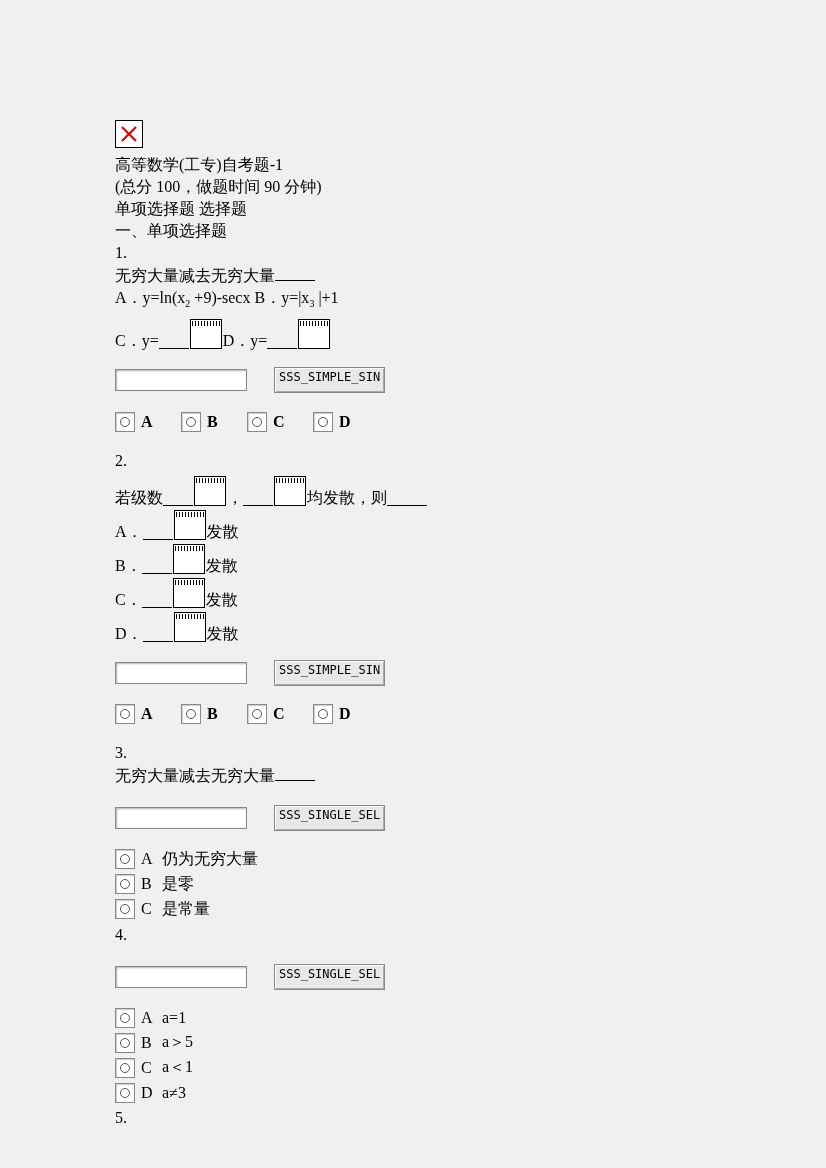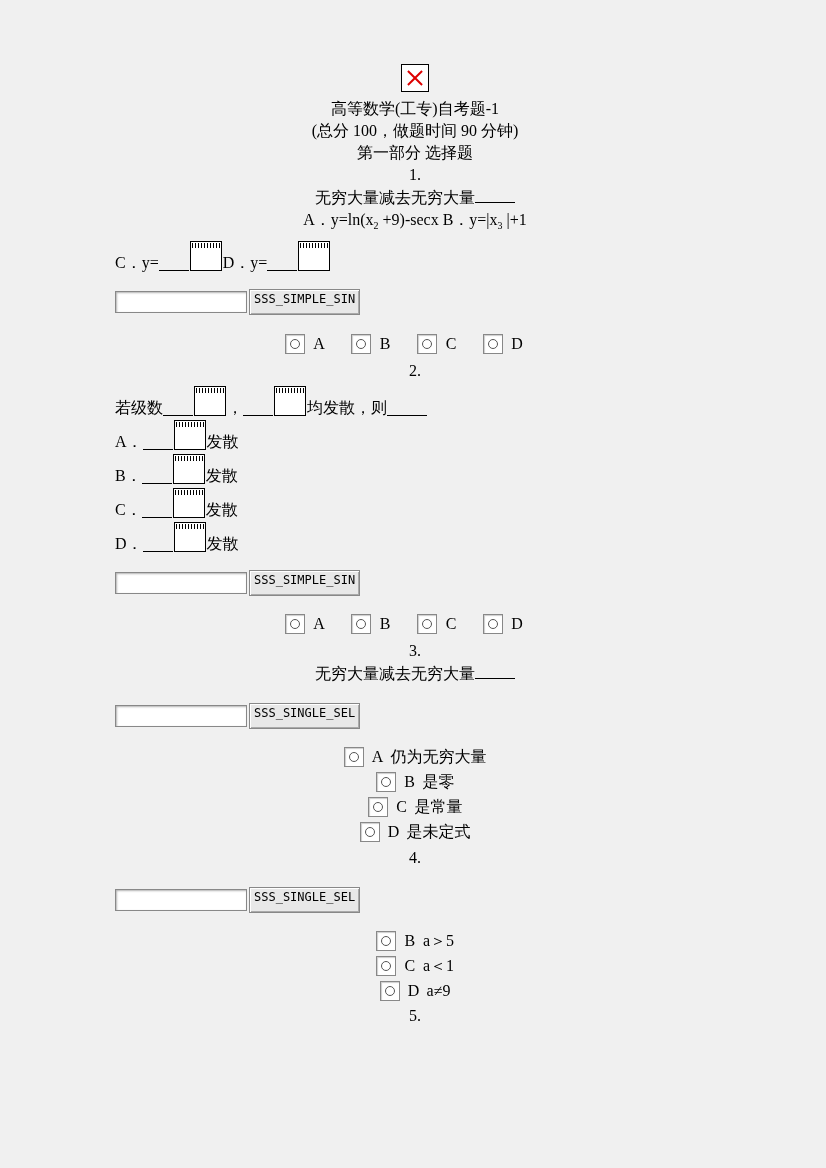--- a/index.html
+++ b/index.html
@@ -6,23 +6,22 @@
       margin: 0;
       padding: 0;
       background: #f0f0f0;
       font-family: "SimSun", "宋体", serif;
       font-size: 16px;
       color: #000;
       width: 826px;
       height: 1168px;
     }
     .page {
-      padding: 64px 0 0 115px;
+      padding: 120px 0 0 115px;
       width: 600px;
-      text-align: center;
     }
     .broken-img {
       display: inline-block;
       width: 26px;
       height: 26px;
       border: 1px solid #000;
       position: relative;
       background: #fff;
       margin-bottom: 2px;
     }
@@ -69,41 +68,43 @@
       top: 1px;
       left: 1px;
       right: 1px;
       height: 5px;
       background: repeating-linear-gradient(90deg, #000 0 1px, transparent 1px 3px);
     }
     .input-row {
       margin: 18px 0;
       display: flex;
       align-items: center;
+      gap: 25px;
     }
     .text-input {
       width: 130px;
       height: 20px;
       border: 1px solid #888;
       box-shadow: inset 1px 1px 2px rgba(0,0,0,0.3);
       background: #fff;
       margin-right: 2px;
     }
     .type-btn {
       border: 1px solid #888;
       background: #e8e8e8;
       font-size: 12px;
       padding: 2px 4px;
       font-family: monospace;
       height: 20px;
       line-height: 14px;
       box-shadow: 1px 1px 0 #fff inset, -1px -1px 0 #aaa inset;
     }
     .radio-row {
-      margin: 6px 0;
+      margin: 18px 0;
+      font-weight: bold;
     }
     .radio-row label {
       display: inline-block;
       margin-right: 20px;
     }
     .radio {
       display: inline-block;
       width: 18px;
       height: 18px;
       border: 1px solid #888;
@@ -151,21 +152,22 @@
   </style>
 </head>
 <body>
 
 <div class="page">
 
   <div class="broken-img"></div>
 
   <p class="line">高等数学(工专)自考题-1</p>
   <p class="line">(总分 100，做题时间 90 分钟)</p>
-  <p class="line">第一部分 选择题</p>
+  <p class="line">单项选择题 选择题</p>
+  <p class="line">一、单项选择题</p>
 
   
   <p class="line">1.</p>
   <p class="line">
     <span>无穷大量减去无穷大量</span><span class="blank"></span>
   </p>
   <p class="line">
     <span>A．y=ln(x</span><span class="sub">2</span><span> +9)-secx</span>
     <span>B．y=|x</span><span class="sub">3</span><span> |+1</span>
   </p>
@@ -241,31 +243,31 @@
     <span>无穷大量减去无穷大量</span><span class="blank"></span>
   </p>
   <div class="input-row">
     <div class="text-input"></div>
     <div class="type-btn">SSS_SINGLE_SEL</div>
   </div>
   <div class="vertical-options">
     <div class="option-line"><span class="radio"></span><span class="opt-letter">A</span><span class="opt-text">仍为无穷大量</span></div>
     <div class="option-line"><span class="radio"></span><span class="opt-letter">B</span><span class="opt-text">是零</span></div>
     <div class="option-line"><span class="radio"></span><span class="opt-letter">C</span><span class="opt-text">是常量</span></div>
-    <div class="option-line"><span class="radio"></span><span class="opt-letter">D</span><span class="opt-text">是未定式</span></div>
   </div>
 
   
   <p class="line">4.</p>
   <div class="input-row">
     <div class="text-input"></div>
     <div class="type-btn">SSS_SINGLE_SEL</div>
   </div>
   <div class="vertical-options">
+    <div class="option-line"><span class="radio"></span><span class="opt-letter">A</span><span class="opt-text">a=1</span></div>
     <div class="option-line"><span class="radio"></span><span class="opt-letter">B</span><span class="opt-text">a＞5</span></div>
     <div class="option-line"><span class="radio"></span><span class="opt-letter">C</span><span class="opt-text">a＜1</span></div>
-    <div class="option-line"><span class="radio"></span><span class="opt-letter">D</span><span class="opt-text">a≠9</span></div>
+    <div class="option-line"><span class="radio"></span><span class="opt-letter">D</span><span class="opt-text">a≠3</span></div>
   </div>
 
   
   <p class="line">5.</p>
 
 </div>
 
 </body></html>

